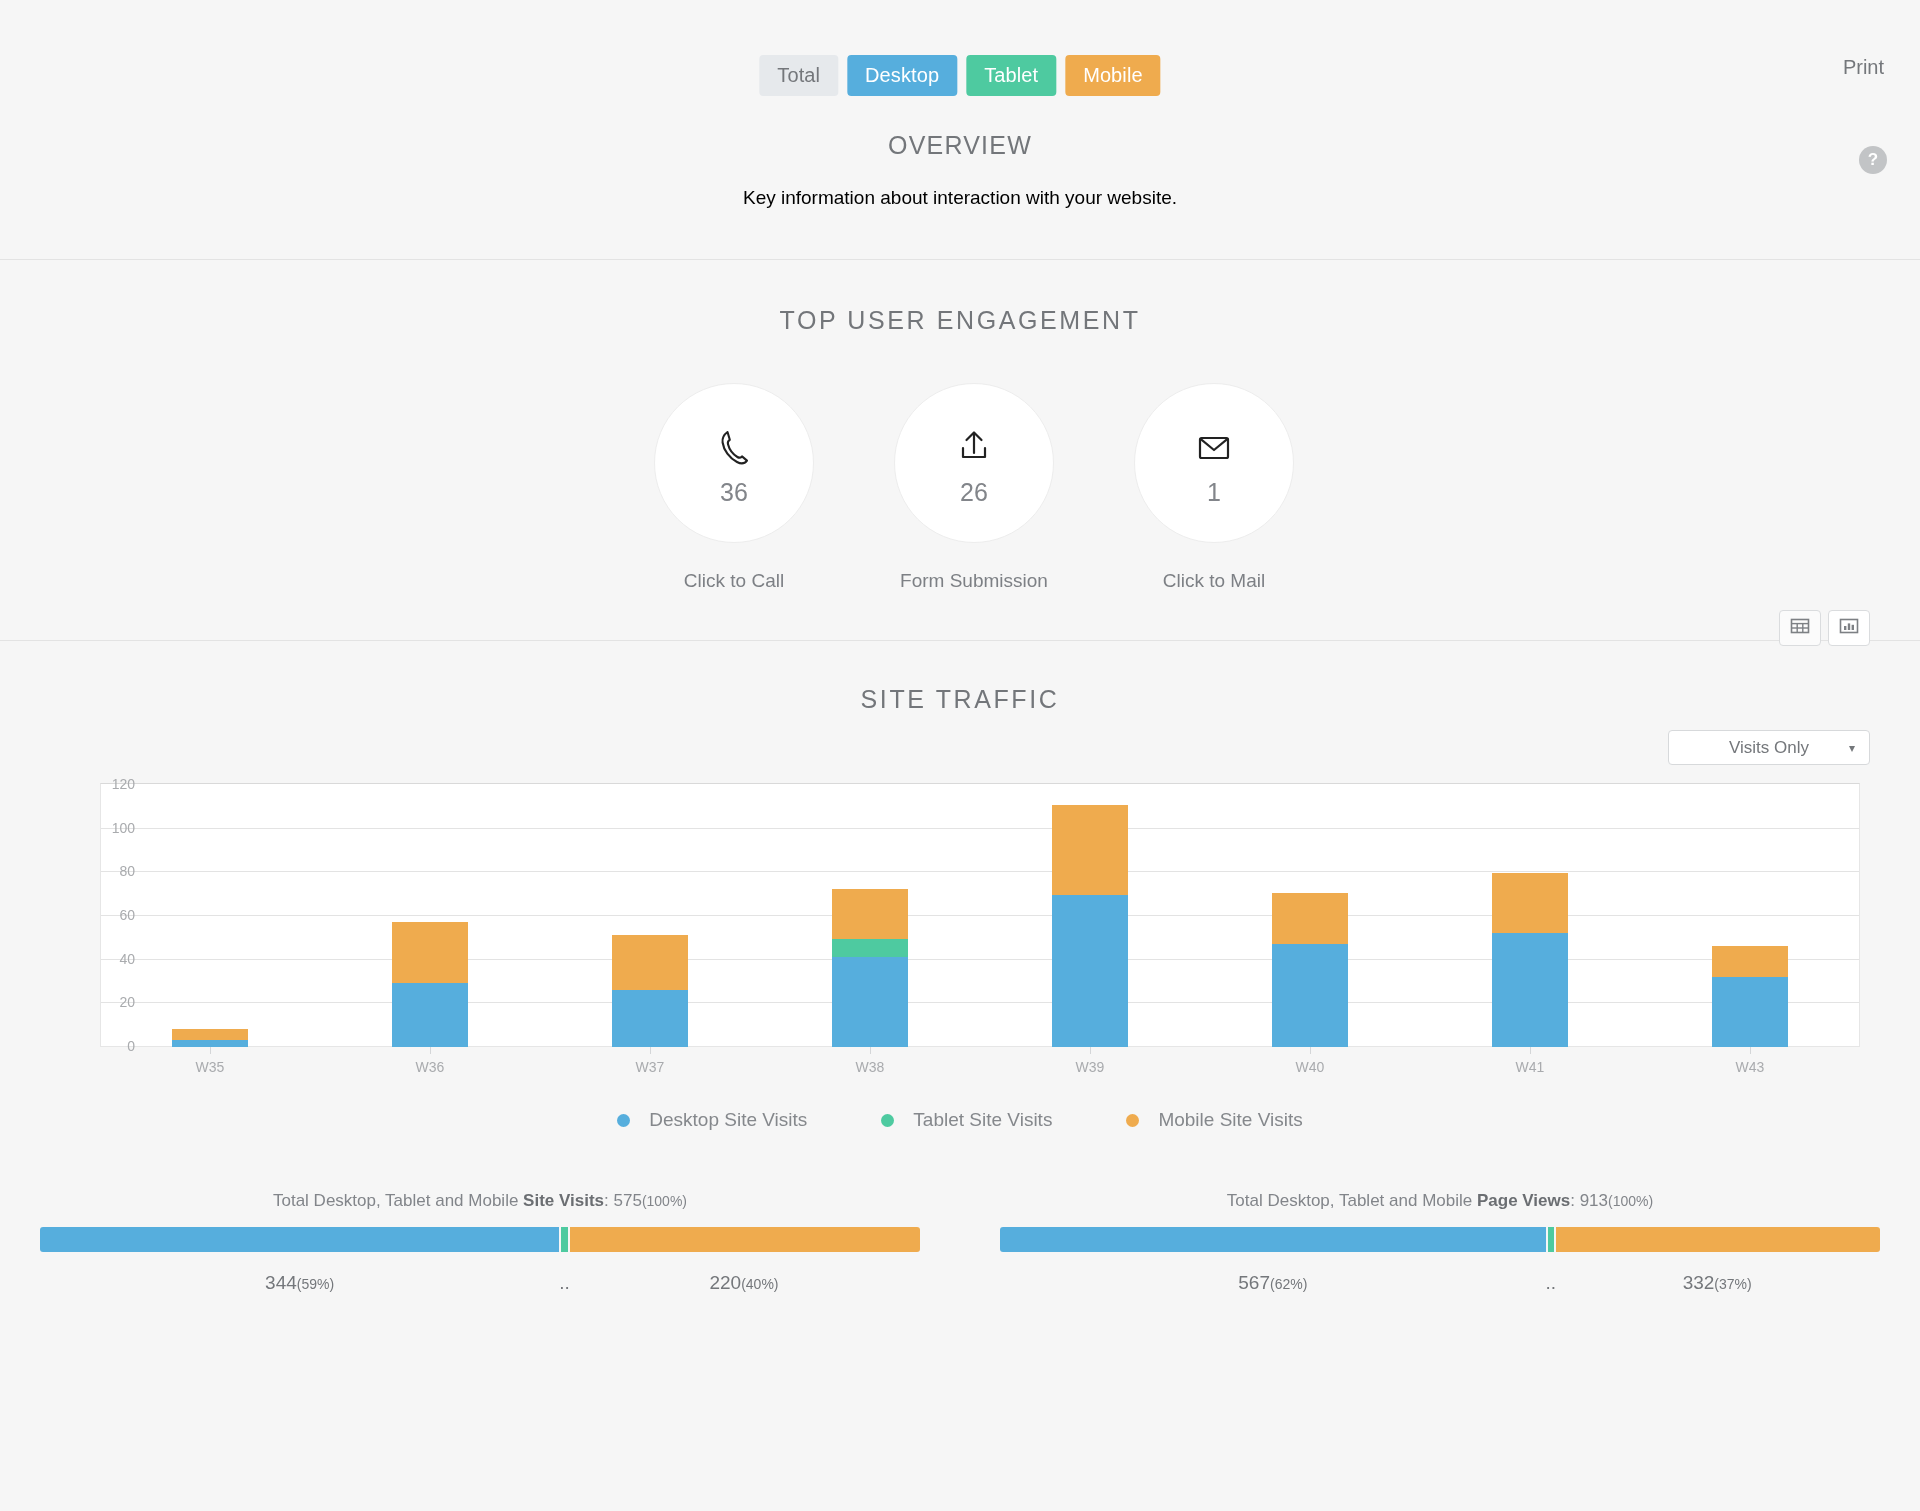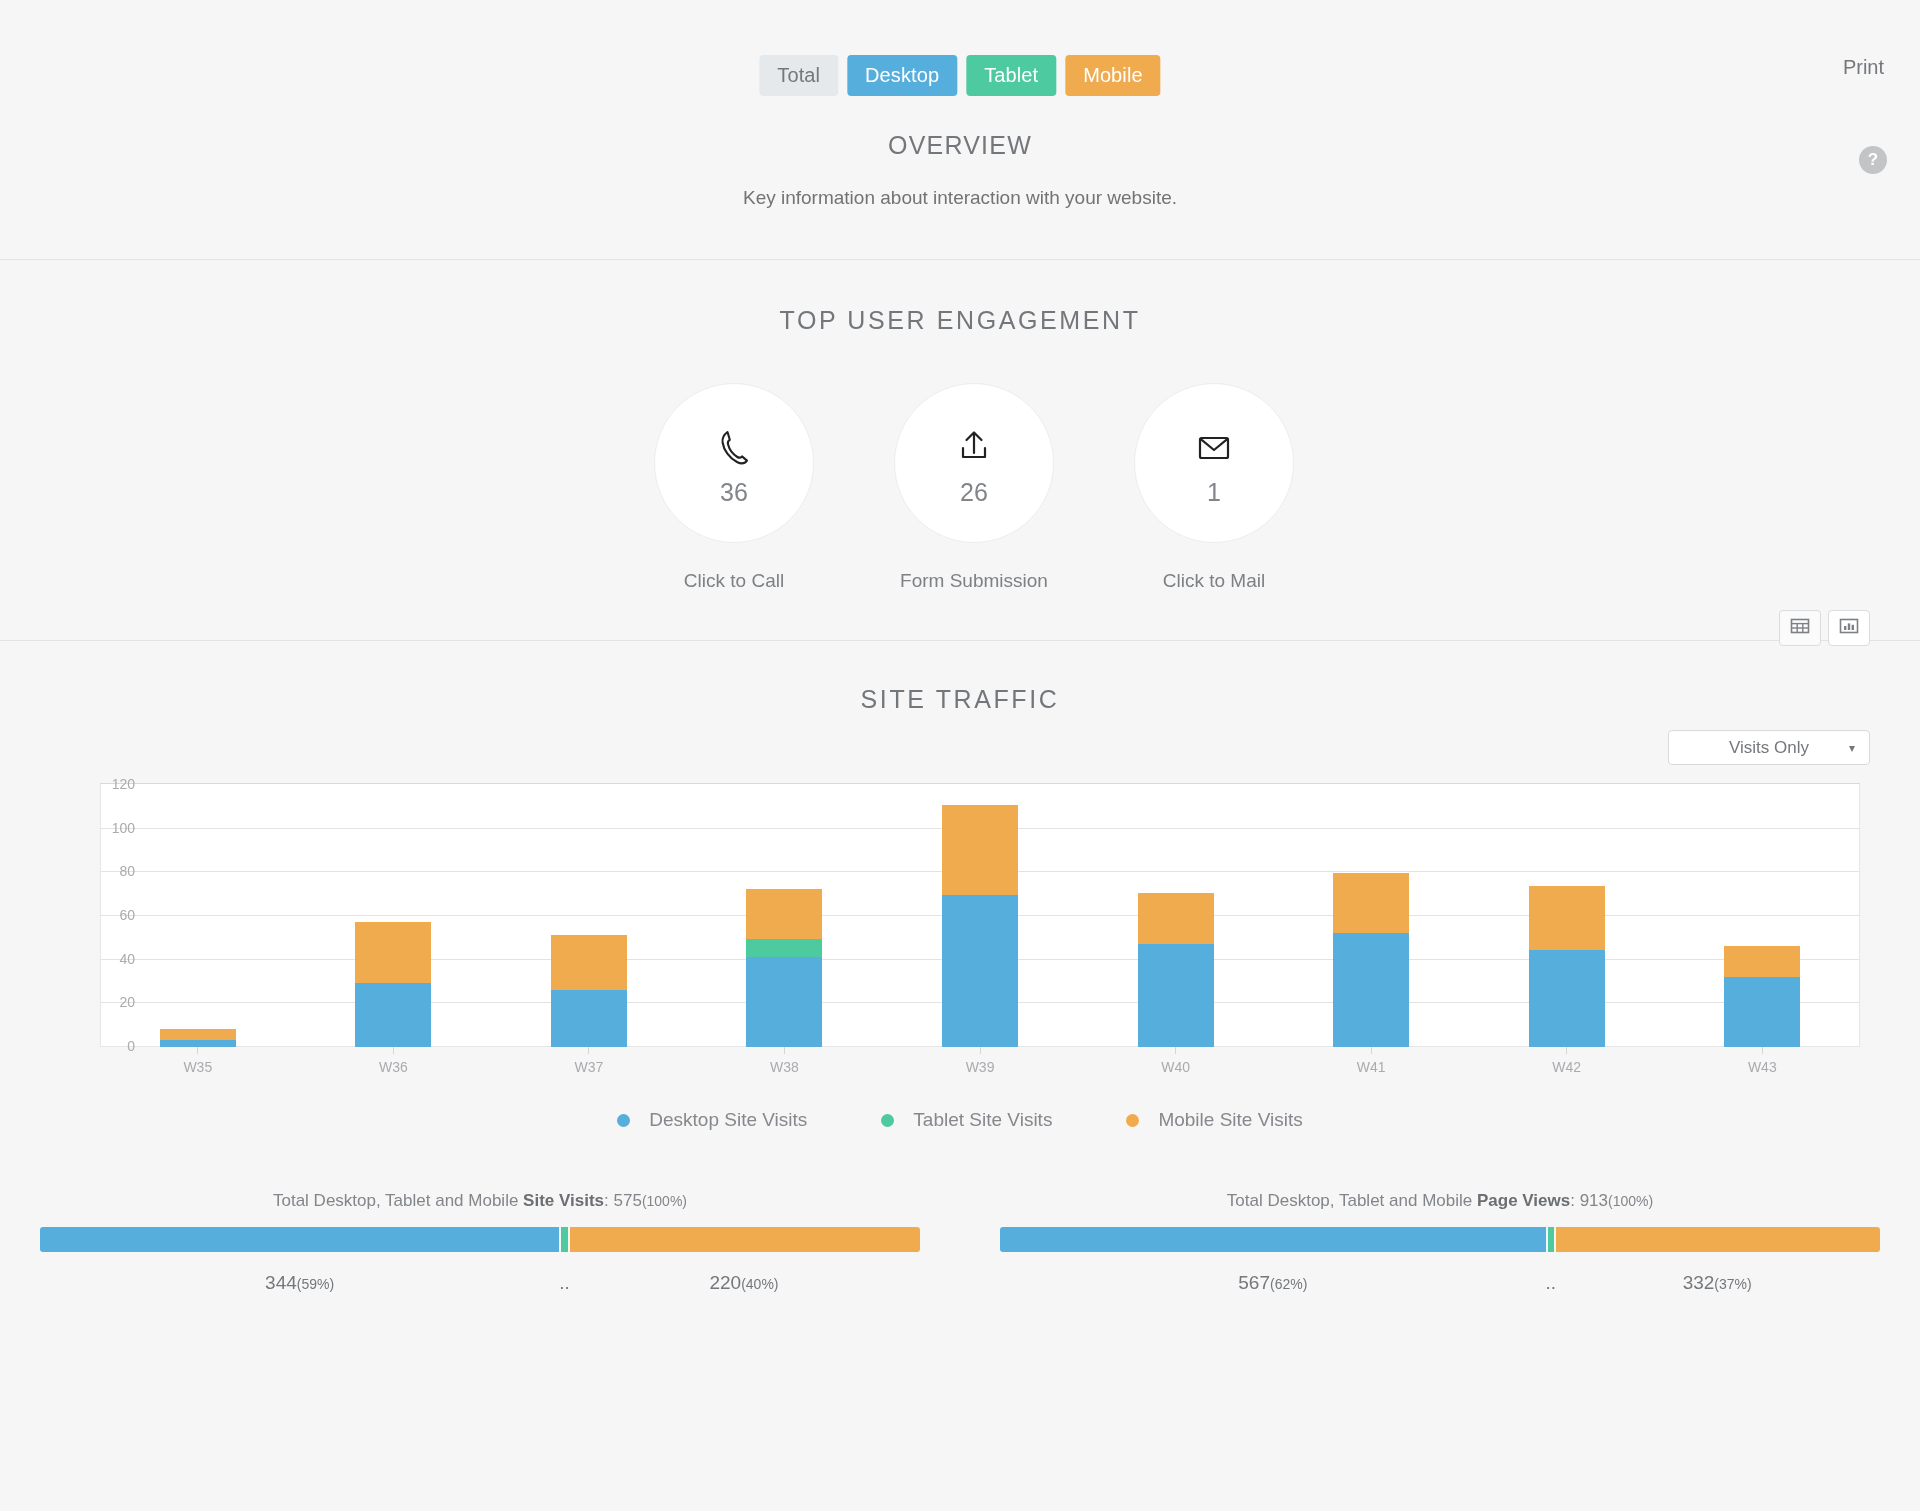--- a/index.html
+++ b/index.html
@@ -72,21 +72,21 @@
     font-size: 25px;
     letter-spacing: 1.2px;
     color: #73767a;
     font-weight: 400;
     margin: 0;
     padding-top: 10px;
   }
   .overview-sub {
     text-align: center;
     font-size: 19px;
-    color: #737373;
+    color: #000000;
     margin-top: 27px;
   }
   .help-badge {
     position: absolute;
     right: 33px;
     top: 29px;
     width: 28px;
     height: 28px;
     border-radius: 50%;
     background: #c2c4c6;
@@ -505,28 +505,20 @@
           <div class="bar-slot">
             <div class="bar-stack">
               <div class="seg mobile" style="height: 59.4px;"></div>
               <div class="seg desktop" style="height: 114.4px;"></div>
             </div>
             <div class="xtick-mark"></div>
             <div class="xtick-label">W41</div>
           </div>
           <div class="bar-slot">
             <div class="bar-stack">
-              <div class="seg mobile" style="height: 63.8px;"></div>
-              <div class="seg desktop" style="height: 96.8px;"></div>
-            </div>
-            <div class="xtick-mark"></div>
-            <div class="xtick-label">W42</div>
-          </div>
-          <div class="bar-slot">
-            <div class="bar-stack">
               <div class="seg mobile" style="height: 30.8px;"></div>
               <div class="seg desktop" style="height: 70.4px;"></div>
             </div>
             <div class="xtick-mark"></div>
             <div class="xtick-label">W43</div>
           </div>
         </div>
     </div>
 
     <div class="chart-legend" id="chart-legend">

